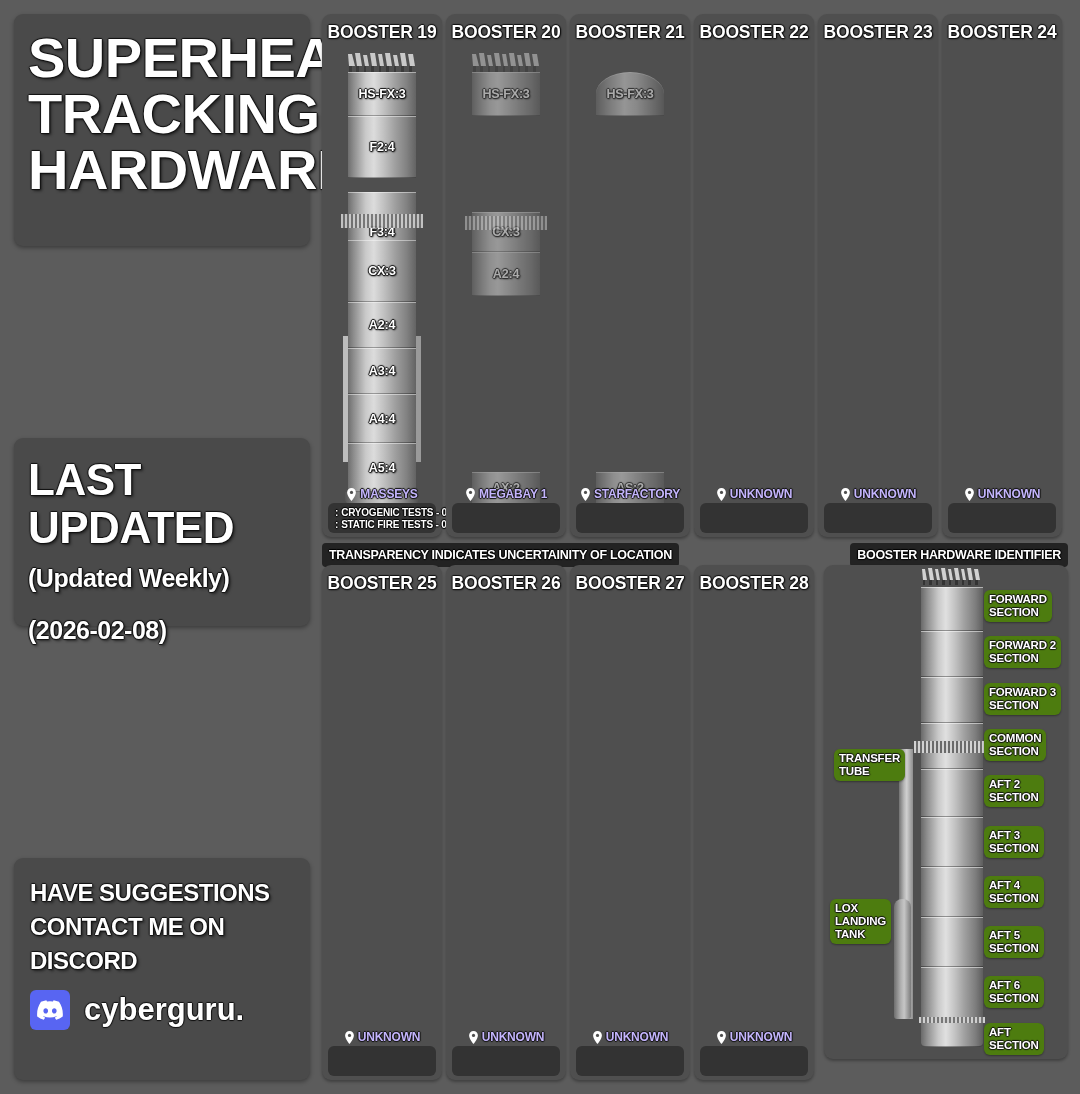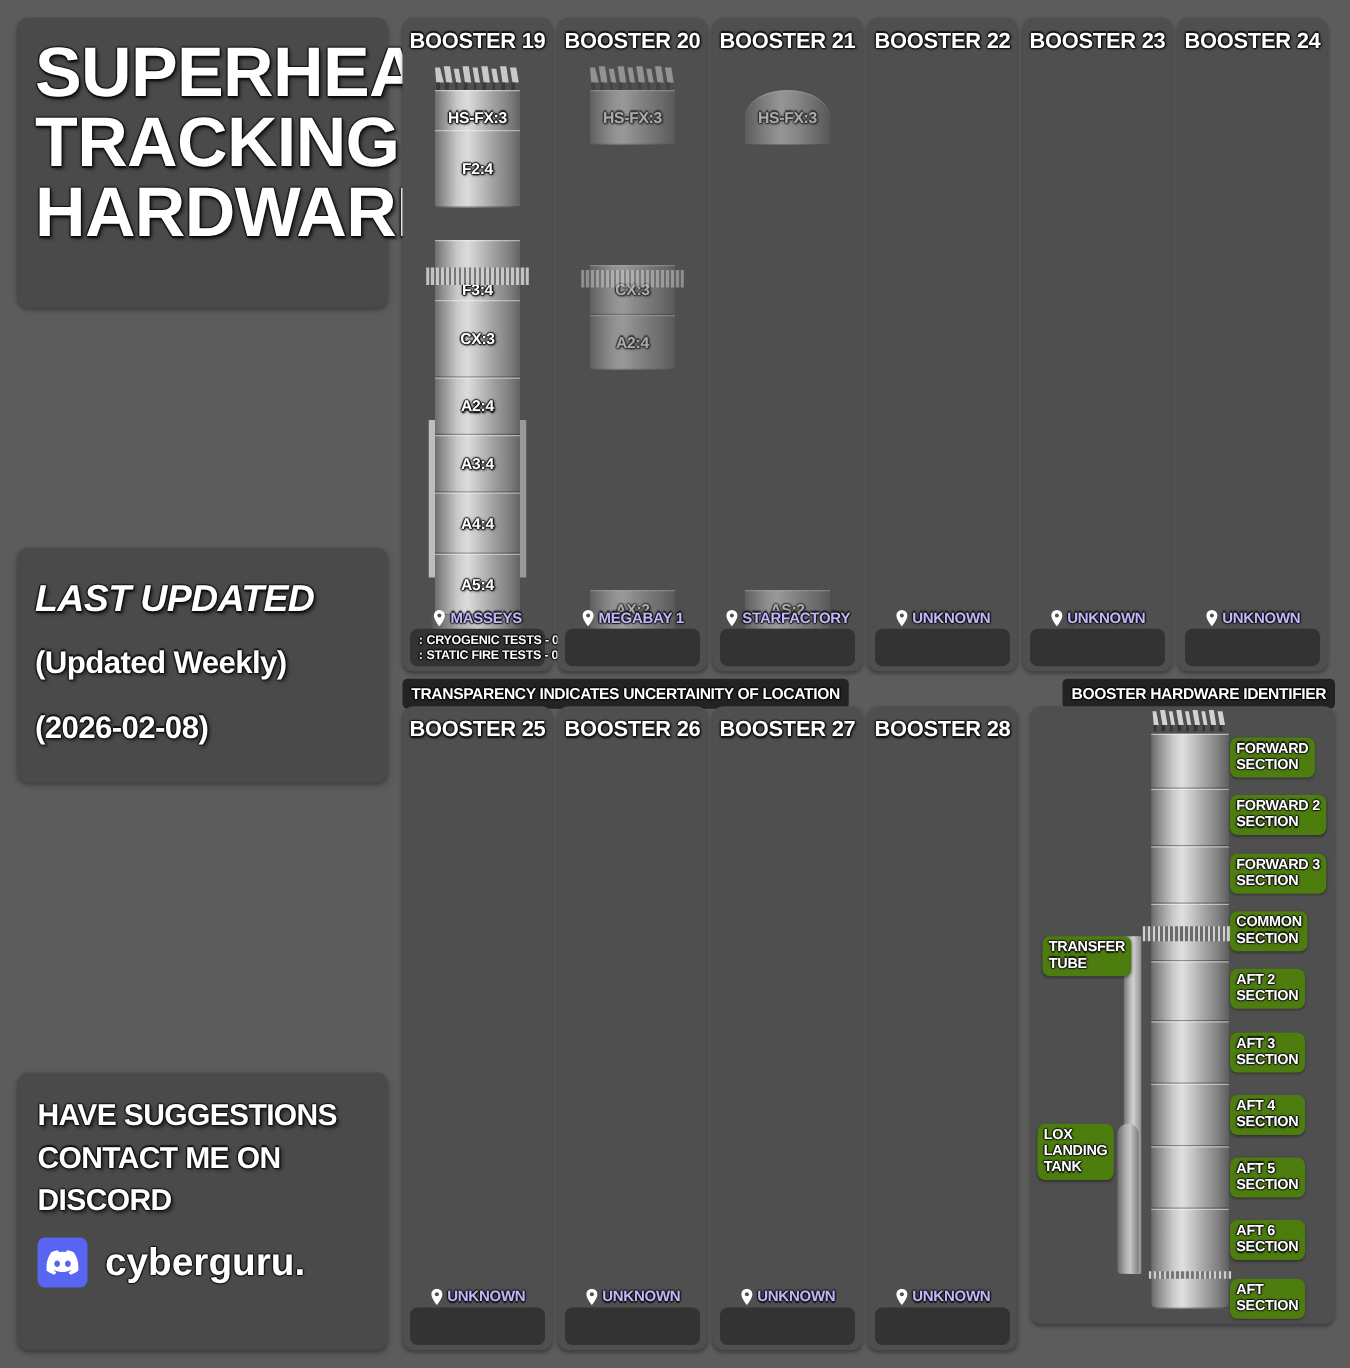--- a/index.html
+++ b/index.html
@@ -20,21 +20,21 @@
 
   
   .rail { position: absolute; left: 14px; top: 14px; width: 296px; height: 1066px; }
   .card {
     background: #4a4a4a; border-radius: 9px; box-shadow: 0 2px 4px rgba(0,0,0,.35);
   }
   .title-card { position: absolute; left: 0; top: 0; width: 296px; height: 232px; padding: 16px 14px 0 14px; }
   .title-card .line { font-size: 56px; line-height: 56px; }
 
   .updated-card { position: absolute; left: 0; top: 424px; width: 296px; height: 188px; padding: 18px 14px 0 14px; }
-  .updated-card .big { font-size: 30px; line-height: 48px; font-style: italic; }
+  .updated-card .big { font-size: 44px; line-height: 48px; }
   .updated-card .sub { font-size: 25px; line-height: 52px; }
 
   .discord-card { position: absolute; left: 0; top: 844px; width: 296px; height: 222px; padding: 18px 14px 0 16px; }
   .discord-card .dl { font-size: 24px; line-height: 34px; }
   .discord-row { display: flex; align-items: center; gap: 14px; margin-top: 12px; }
   .discord-badge {
     width: 40px; height: 40px; border-radius: 6px; background: #5865F2;
     display: flex; align-items: center; justify-content: center;
   }
   .discord-handle { font-size: 31px; color: #fff; font-weight: 700;
@@ -217,21 +217,21 @@
                 <rect x="41" y="14" width="3" height="6"></rect>
               <rect x="49" y="14" width="2" height="6"></rect>
                 <rect x="56" y="14" width="3" height="6"></rect>
               <rect x="64" y="14" width="3" height="6"></rect>
             </g>
           </svg>
         </div>
         <div class="sec" style="top:24px;height:44px">
           <span class="tag">HS-FX:3</span>
         </div>
-        <div class="sec" style="top:56px;height:62px">
+        <div class="sec" style="top:68px;height:62px">
           <span class="tag">F2:4</span>
         </div>
         <div class="sec" style="top:144px;height:80px">
           <span class="tag">F3:4</span>
         </div>
         <div class="chine" style="top:166px"></div>
         <div class="sec" style="top:192px;height:62px">
           <span class="tag">CX:3</span>
         </div>
         <div class="sec" style="top:254px;height:46px">

